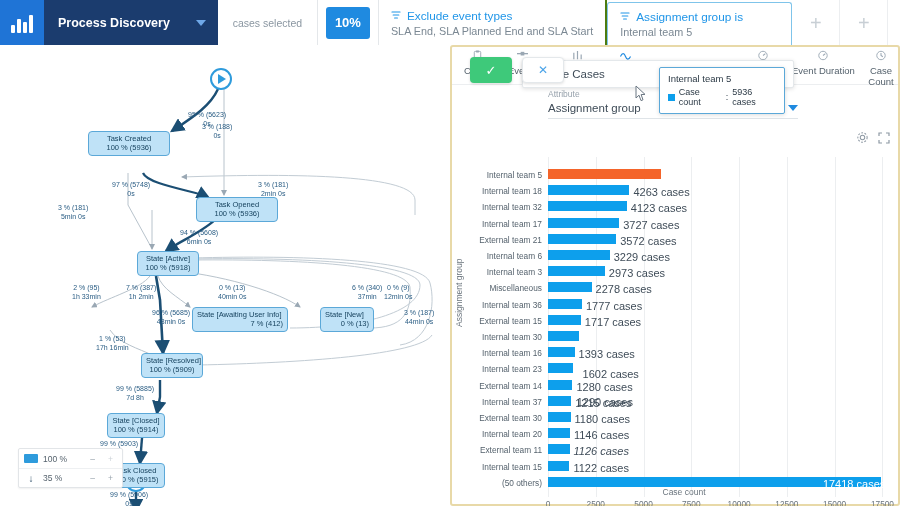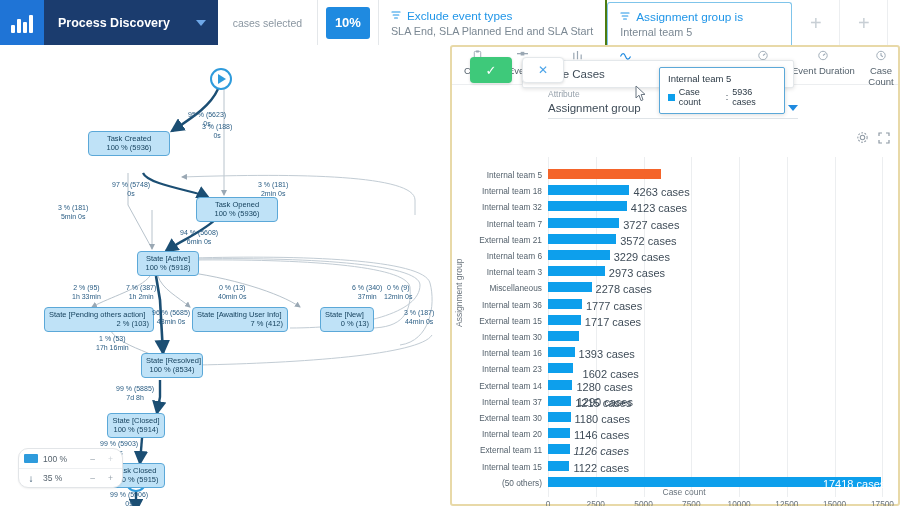--- a/index.html
+++ b/index.html
@@ -79,21 +79,21 @@
   .startnode, .endnode{
     position:absolute; width:22px; height:22px; border-radius:50%;
     border:2px solid #2e9bdc; background:#fff; display:flex; align-items:center; justify-content:center;
   }
   .tri{ width:0;height:0;border-top:5px solid transparent;border-bottom:5px solid transparent;border-left:8px solid #2e9bdc; margin-left:2px;}
   .sq{ width:9px;height:9px;background:#2e9bdc;}
 
   
   .legendbox{
     position:absolute; left:18px; top:403px; width:105px;
-    border:1px solid #e2e5e8; border-radius:10px; background:#fff; font-size:8.5px; color:#55626d;
+    border:1px solid #e2e5e8; border-radius:2px; background:#fff; font-size:8.5px; color:#55626d;
     box-shadow:0 1px 2px rgba(0,0,0,.06);
   }
   .legrow{ display:flex; align-items:center; height:19px; padding:0 5px; gap:5px; }
   .legrow + .legrow{ border-top:1px solid #eef0f2; }
   .legrow .sw{ width:14px; height:9px; background:#2e9bdc; border-radius:1px; }
   .legrow .arr{ width:14px; text-align:center; color:#2b4c66; font-size:10px; }
   .legrow .val{ flex:1; text-align:left; }
   .legbtn{ width:13px; text-align:center; color:#9aa5ae; cursor:pointer; }
   .legbtn.dim{ color:#cdd3d8; }
 
@@ -286,35 +286,31 @@
     <span class="l2">100 % (5936)</span>
   </div>
   <div class="node" style="left:196px; top:152px; width:82px">
     <span>Task Opened</span>
     <span class="l2">100 % (5936)</span>
   </div>
   <div class="node" style="left:137px; top:206px; width:62px">
     <span>State [Active]</span>
     <span class="l2">100 % (5918)</span>
   </div>
-  <div class="node" style="left:44px; top:262px; width:110px; text-align:left">
-    <span>State [Pending others action]</span>
-    <span class="l2" style="text-align:right">2 % (103)</span>
-  </div>
   <div class="node" style="left:192px; top:262px; width:96px; text-align:left">
     <span>State [Awaiting User Info]</span>
     <span class="l2" style="text-align:right">7 % (412)</span>
   </div>
   <div class="node" style="left:320px; top:262px; width:54px; text-align:left">
     <span>State [New]</span>
     <span class="l2" style="text-align:right">0 % (13)</span>
   </div>
   <div class="node" style="left:141px; top:308px; width:62px">
     <span>State [Resolved]</span>
-    <span class="l2">100 % (8534)</span>
+    <span class="l2">100 % (5909)</span>
   </div>
   <div class="node" style="left:107px; top:368px; width:58px">
     <span>State [Closed]</span>
     <span class="l2">100 % (5914)</span>
   </div>
   <div class="node" style="left:107px; top:418px; width:58px">
     <span>Task Closed</span>
     <span class="l2">100 % (5915)</span>
   </div>
 
@@ -515,21 +511,21 @@
         <div class="grid" style="left: 382.667px; height: 340px;"></div>
         <div class="grid" style="left: 430.444px; height: 340px;"></div>
         <div class="cat" style="top: 13px; right: 356px;">Internal team 5</div>
         <div class="bar hl" style="left: 96px; top: 12px; width: 113.444px;"></div>
         <div class="cat" style="top: 29.2px; right: 356px;">Internal team 18</div>
         <div class="bar" style="left: 96px; top: 28.2px; width: 81.4707px;"></div>
         <div class="bval" style="top: 29.2px; left: 181.471px;">4263 cases</div>
         <div class="cat" style="top: 45.4px; right: 356px;">Internal team 32</div>
         <div class="bar" style="left: 96px; top: 44.4px; width: 78.7951px;"></div>
         <div class="bval" style="top: 45.4px; left: 178.795px;">4123 cases</div>
-        <div class="cat" style="top: 61.6px; right: 356px;">Internal team 7</div>
+        <div class="cat" style="top: 61.6px; right: 356px;">Internal team 17</div>
         <div class="bar" style="left: 96px; top: 60.6px; width: 71.2271px;"></div>
         <div class="bval" style="top: 61.6px; left: 171.227px;">3727 cases</div>
         <div class="cat" style="top: 77.8px; right: 356px;">External team 21</div>
         <div class="bar" style="left: 96px; top: 76.8px; width: 68.2649px;"></div>
         <div class="bval" style="top: 77.8px; left: 168.265px;">3572 cases</div>
         <div class="cat" style="top: 94px; right: 356px;">Internal team 6</div>
         <div class="bar" style="left: 96px; top: 93px; width: 61.7098px;"></div>
         <div class="bval" style="top: 94px; left: 161.71px;">3229 cases</div>
         <div class="cat" style="top: 110.2px; right: 356px;">Internal team 3</div>
         <div class="bar" style="left: 96px; top: 109.2px; width: 56.8173px;"></div>

